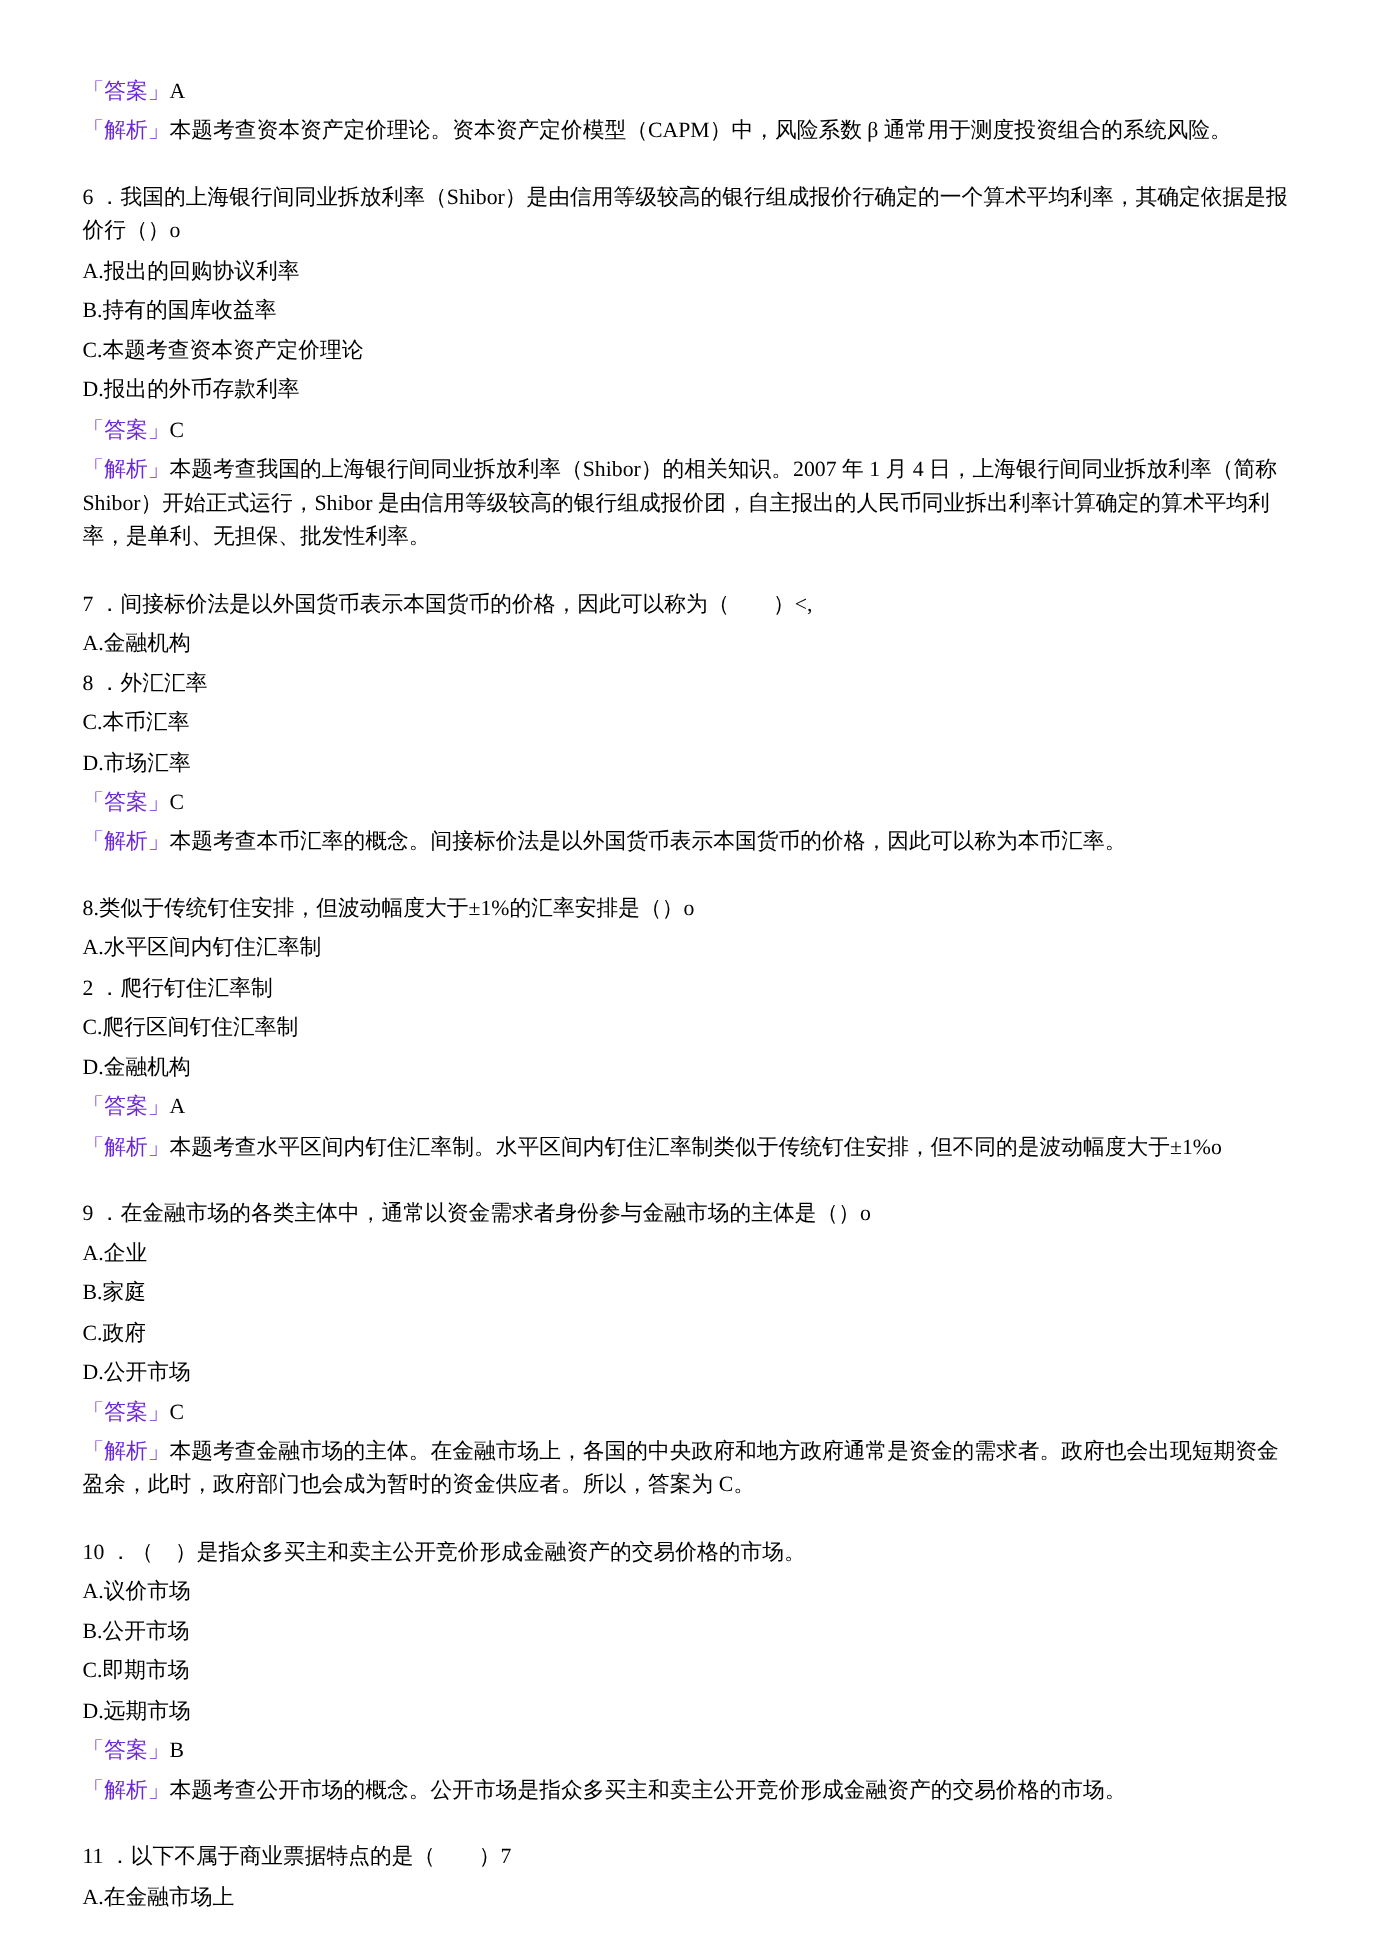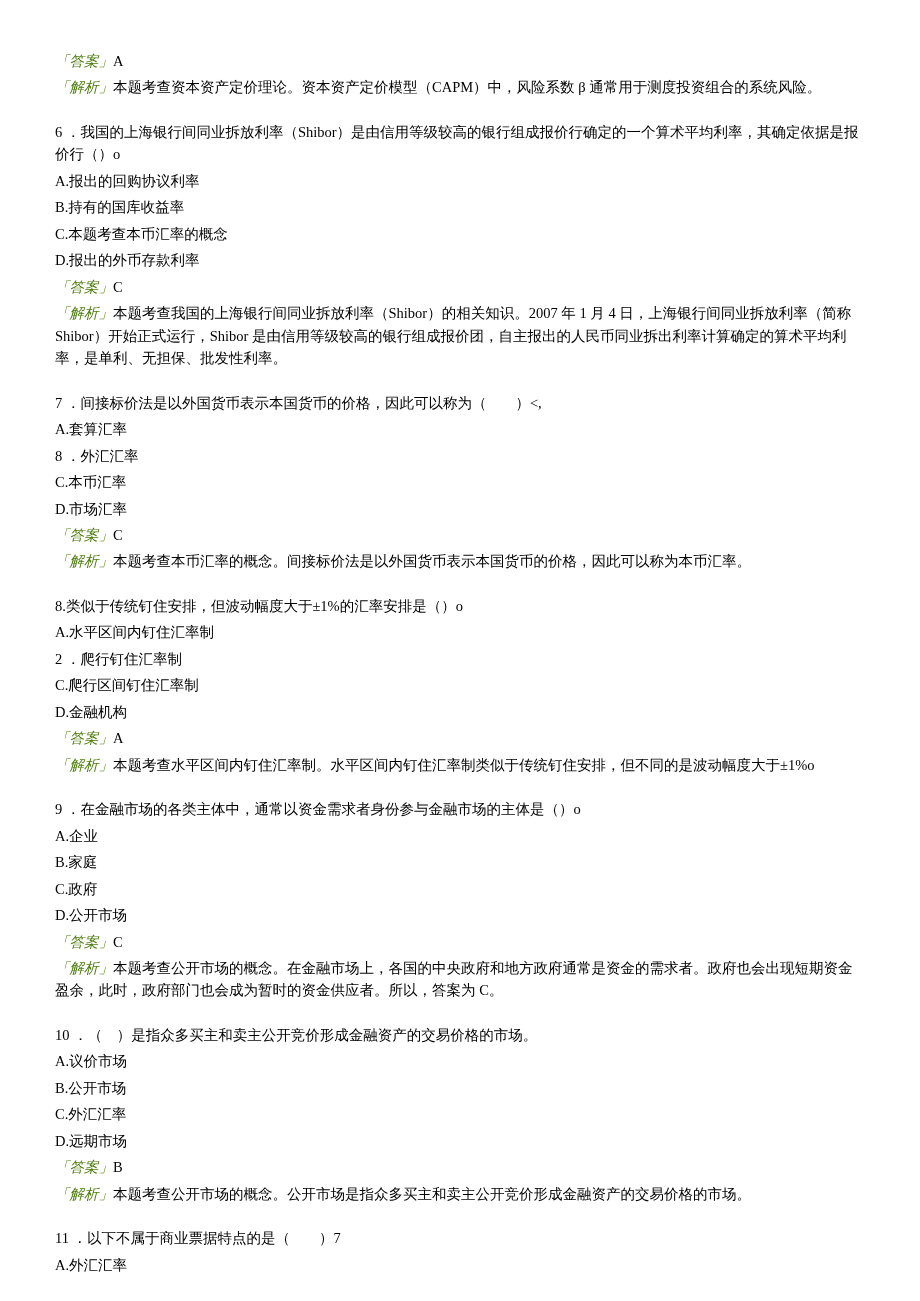--- a/index.html
+++ b/index.html
@@ -12,47 +12,46 @@
     color: #000000;
     width: 920px;
     box-sizing: border-box;
   }
   .line {
     margin: 0 0 4px 0;
     white-space: normal;
     word-break: break-word;
   }
   .red {
-    color: #4d7c0f;
-    font-style: italic;
+    color: #6d28d9;
   }
   .block-gap {
     height: 18px;
   }
 </style>
 </head>
 <body>
 
 <p class="line"><span class="red">「答案」</span><span>A</span></p>
 <p class="line"><span class="red">「解析」</span><span>本题考查资本资产定价理论。资本资产定价模型（CAPM）中，风险系数 β 通常用于测度投资组合的系统风险。</span></p>
 
 <div class="block-gap"></div>
 
 <p class="line">6 ．我国的上海银行间同业拆放利率（Shibor）是由信用等级较高的银行组成报价行确定的一个算术平均利率，其确定依据是报价行（）o</p>
 <p class="line">A.报出的回购协议利率</p>
 <p class="line">B.持有的国库收益率</p>
-<p class="line">C.本题考查本币汇率的概念</p>
+<p class="line">C.本题考查资本资产定价理论</p>
 <p class="line">D.报出的外币存款利率</p>
 <p class="line"><span class="red">「答案」</span><span>C</span></p>
 <p class="line"><span class="red">「解析」</span><span>本题考查我国的上海银行间同业拆放利率（Shibor）的相关知识。2007 年 1 月 4 日，上海银行间同业拆放利率（简称 Shibor）开始正式运行，Shibor 是由信用等级较高的银行组成报价团，自主报出的人民币同业拆出利率计算确定的算术平均利率，是单利、无担保、批发性利率。</span></p>
 
 <div class="block-gap"></div>
 
 <p class="line">7 ．间接标价法是以外国货币表示本国货币的价格，因此可以称为（　　）&lt;,</p>
-<p class="line">A.套算汇率</p>
+<p class="line">A.金融机构</p>
 <p class="line">8 ．外汇汇率</p>
 <p class="line">C.本币汇率</p>
 <p class="line">D.市场汇率</p>
 <p class="line"><span class="red">「答案」</span><span>C</span></p>
 <p class="line"><span class="red">「解析」</span><span>本题考查本币汇率的概念。间接标价法是以外国货币表示本国货币的价格，因此可以称为本币汇率。</span></p>
 
 <div class="block-gap"></div>
 
 <p class="line">8.类似于传统钉住安排，但波动幅度大于±1%的汇率安排是（）o</p>
 <p class="line">A.水平区间内钉住汇率制</p>
@@ -63,28 +62,28 @@
 <p class="line"><span class="red">「解析」</span><span>本题考查水平区间内钉住汇率制。水平区间内钉住汇率制类似于传统钉住安排，但不同的是波动幅度大于±1%o</span></p>
 
 <div class="block-gap"></div>
 
 <p class="line">9 ．在金融市场的各类主体中，通常以资金需求者身份参与金融市场的主体是（）o</p>
 <p class="line">A.企业</p>
 <p class="line">B.家庭</p>
 <p class="line">C.政府</p>
 <p class="line">D.公开市场</p>
 <p class="line"><span class="red">「答案」</span><span>C</span></p>
-<p class="line"><span class="red">「解析」</span><span>本题考查公开市场的概念。在金融市场上，各国的中央政府和地方政府通常是资金的需求者。政府也会出现短期资金盈余，此时，政府部门也会成为暂时的资金供应者。所以，答案为 C。</span></p>
+<p class="line"><span class="red">「解析」</span><span>本题考查金融市场的主体。在金融市场上，各国的中央政府和地方政府通常是资金的需求者。政府也会出现短期资金盈余，此时，政府部门也会成为暂时的资金供应者。所以，答案为 C。</span></p>
 
 <div class="block-gap"></div>
 
 <p class="line">10 ．（　）是指众多买主和卖主公开竞价形成金融资产的交易价格的市场。</p>
 <p class="line">A.议价市场</p>
 <p class="line">B.公开市场</p>
-<p class="line">C.外汇汇率</p>
+<p class="line">C.即期市场</p>
 <p class="line">D.远期市场</p>
 <p class="line"><span class="red">「答案」</span><span>B</span></p>
 <p class="line"><span class="red">「解析」</span><span>本题考查公开市场的概念。公开市场是指众多买主和卖主公开竞价形成金融资产的交易价格的市场。</span></p>
 
 <div class="block-gap"></div>
 
 <p class="line">11 ．以下不属于商业票据特点的是（　　）7</p>
-<p class="line">A.外汇汇率</p>
+<p class="line">A.在金融市场上</p>
 
 </body></html>

